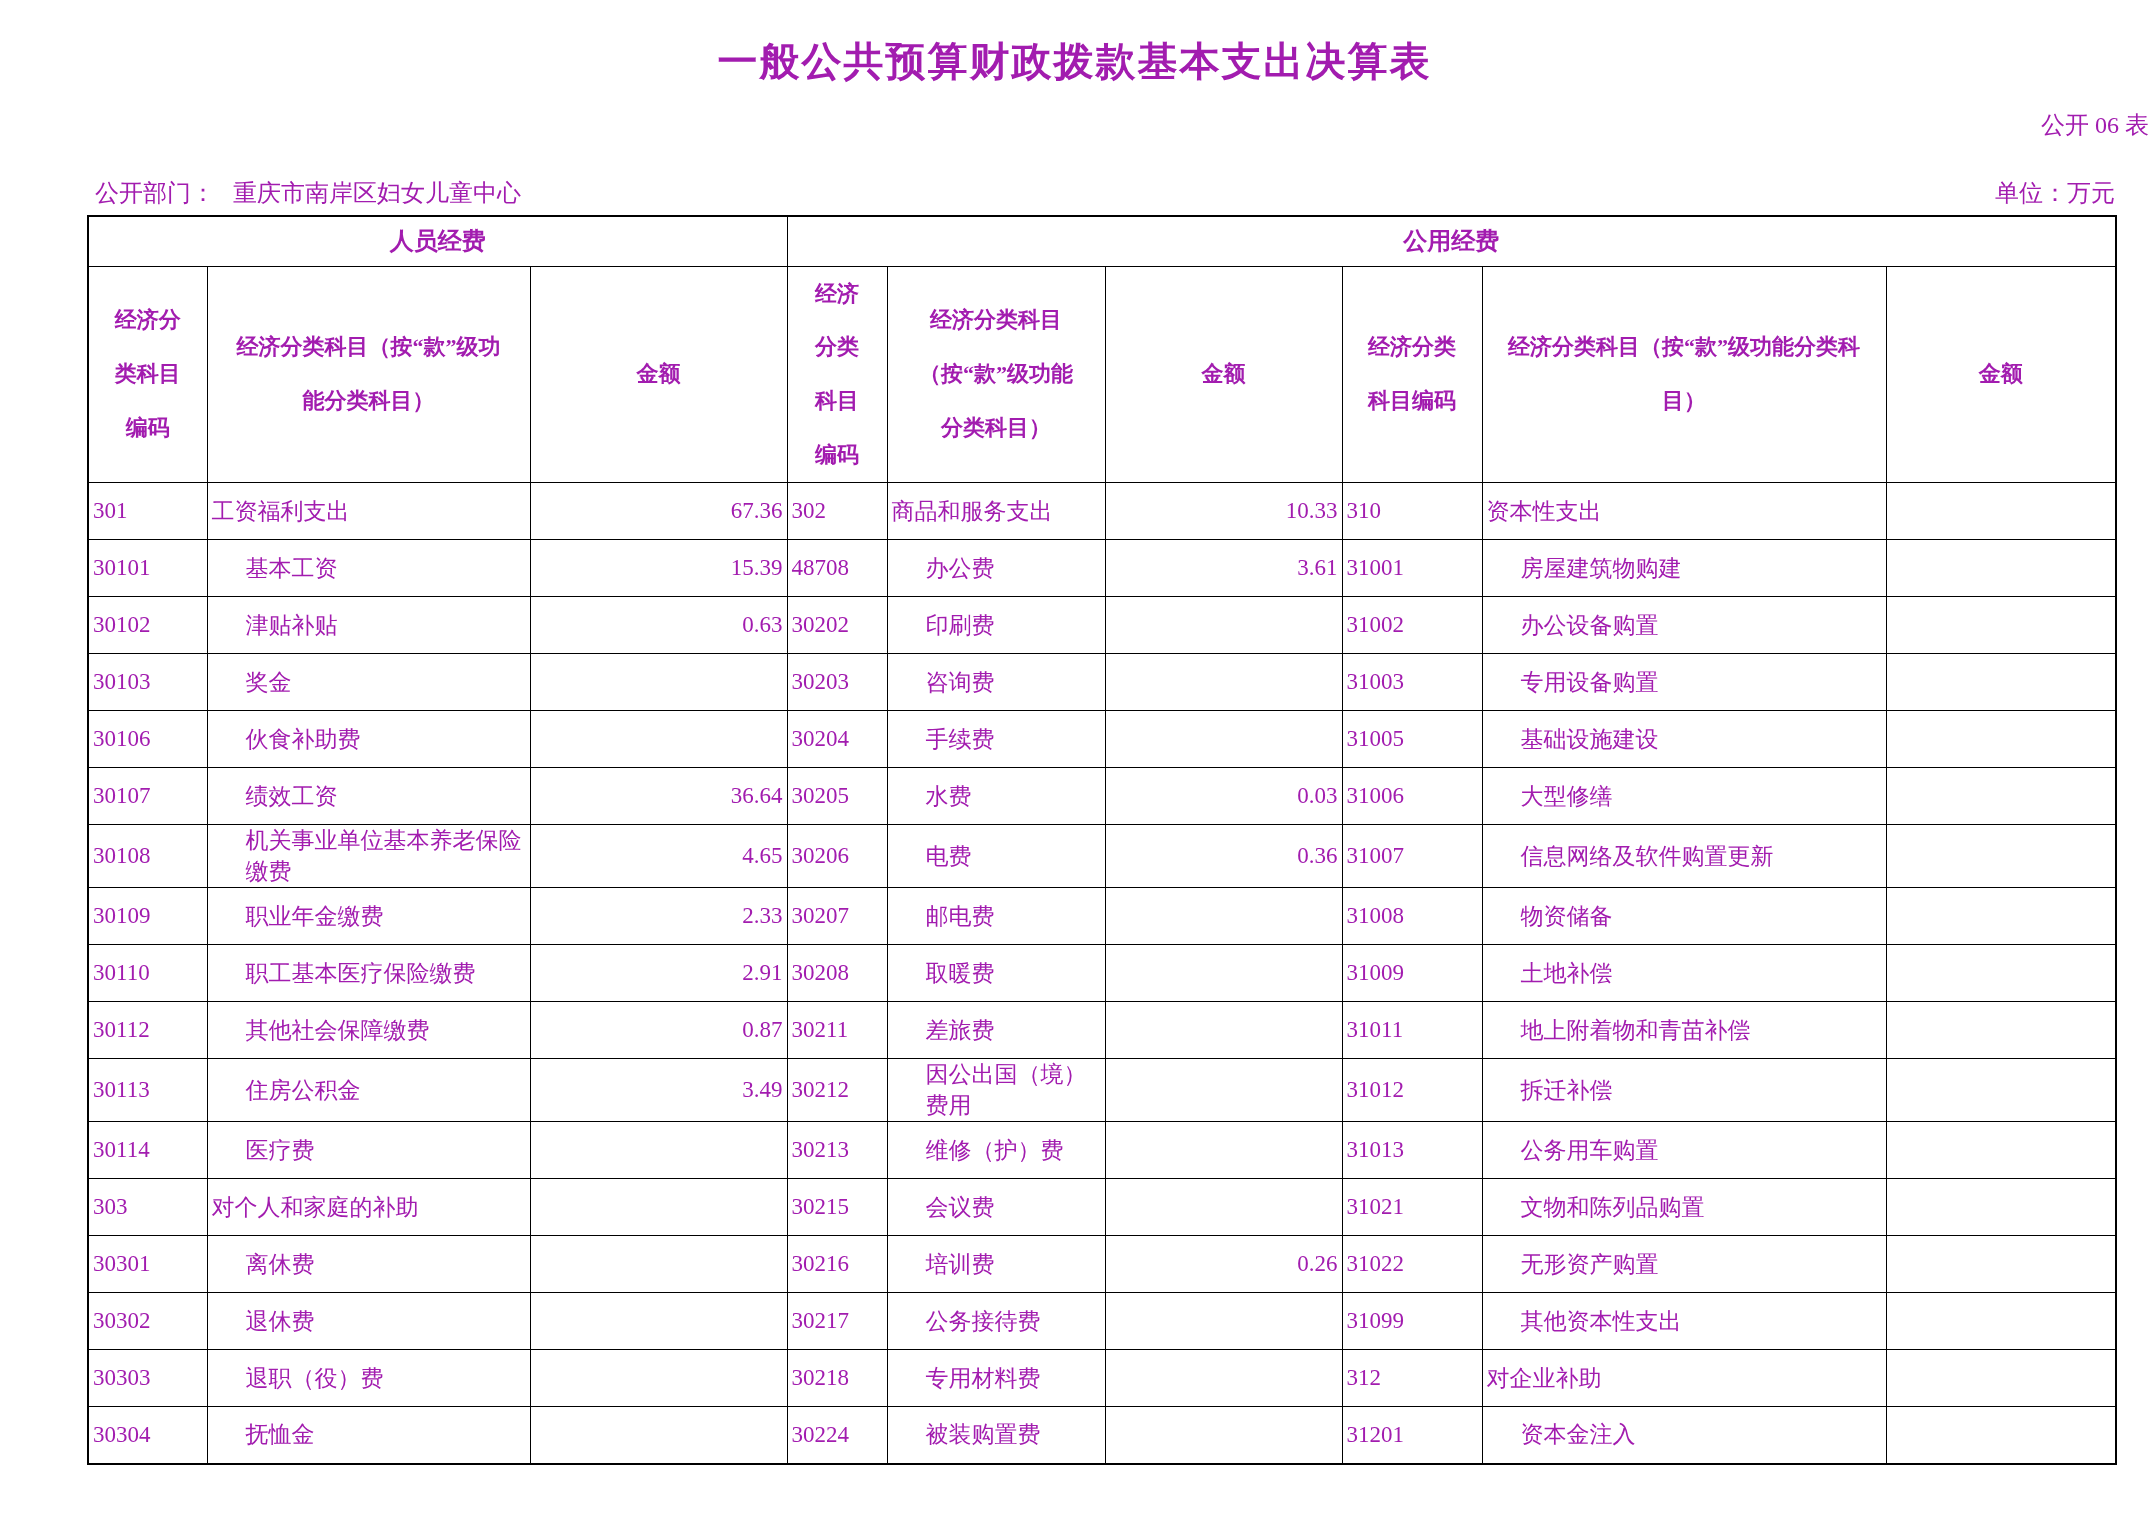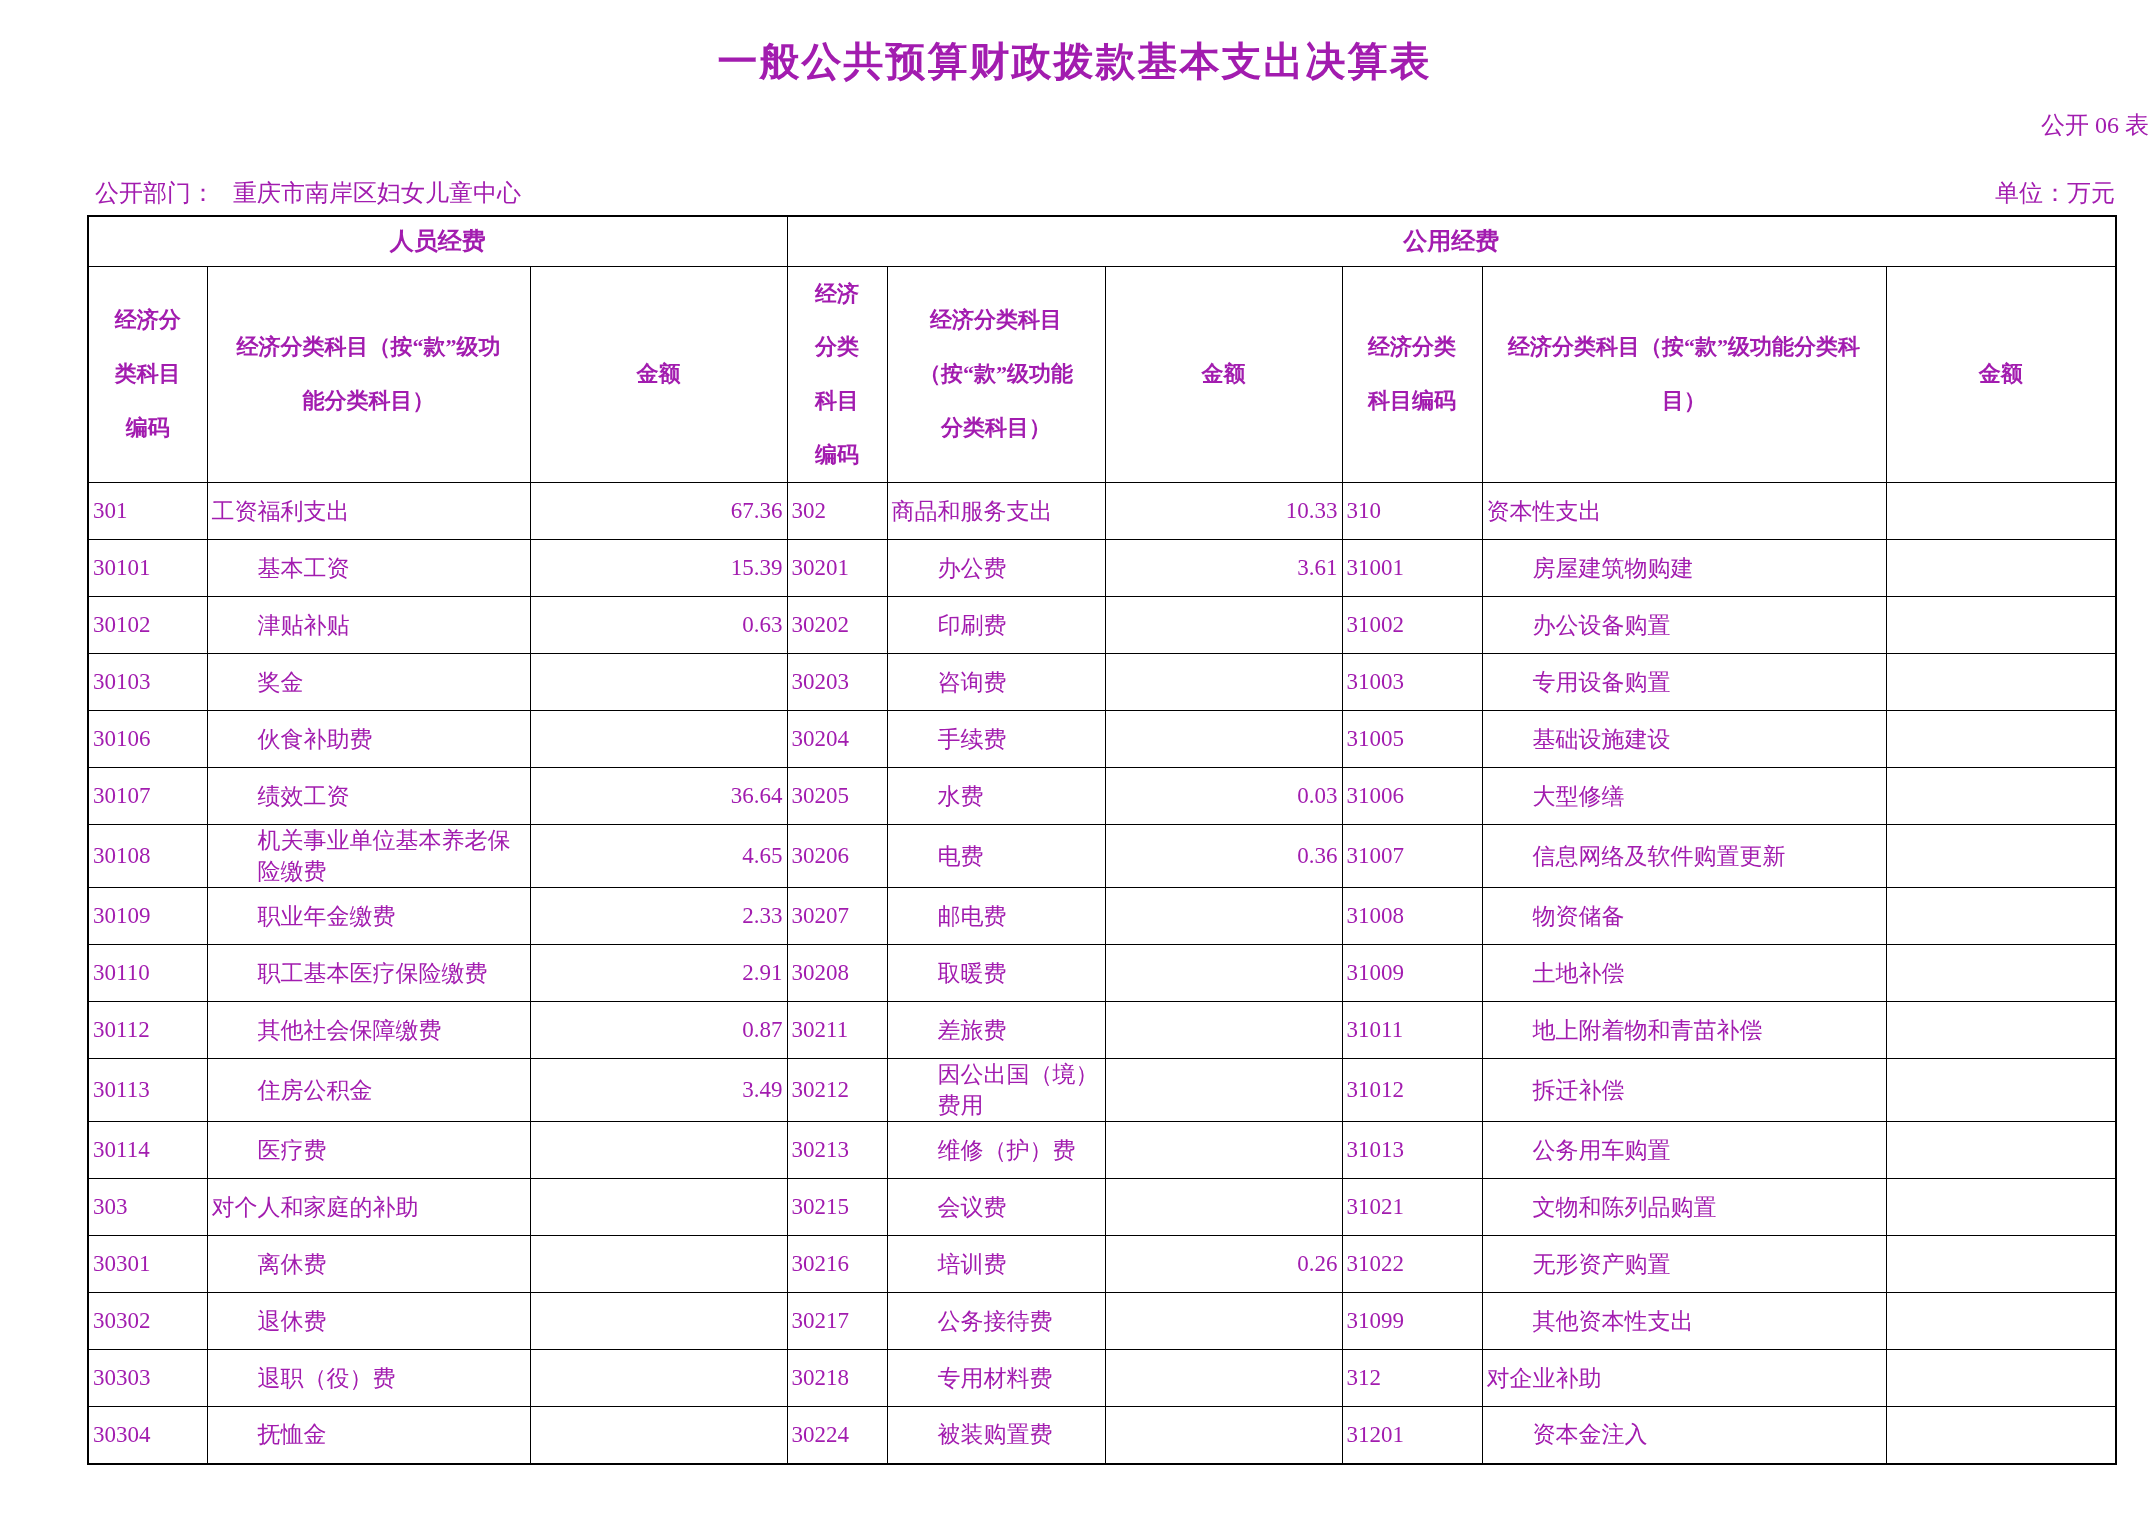--- a/index.html
+++ b/index.html
@@ -57,21 +57,21 @@
     font-size: 22px;
     font-weight: bold;
     text-align: center;
     vertical-align: middle;
     line-height: 2.45;
     padding: 0 22px;
   }
   tbody td { height: 57px; vertical-align: middle; }
   td.code   { text-align: left; padding-left: 5px; }
   td.subject{ text-align: left; padding-left: 4px; }
-  td.subject.indent { padding-left: 50px; }
+  td.subject.indent { padding-left: 38px; }
   td.amount { text-align: right; padding-right: 14px; }
 </style>
 </head>
 <body>
 
 <div class="page">
 
   <h1 class="title">一般公共预算财政拨款基本支出决算表</h1>
 
   <div class="table-label">公开 06 表</div>
@@ -121,21 +121,21 @@
           <td class="subject">商品和服务支出</td>
           <td class="amount">10.33</td>
           <td class="code">310</td>
           <td class="subject">资本性支出</td>
           <td class="amount"></td>
         </tr>
         <tr>
           <td class="code">30101</td>
           <td class="subject indent">基本工资</td>
           <td class="amount">15.39</td>
-          <td class="code">30201</td>
+          <td class="code">48708</td>
           <td class="subject indent">办公费</td>
           <td class="amount">3.61</td>
           <td class="code">31001</td>
           <td class="subject indent">房屋建筑物购建</td>
           <td class="amount"></td>
         </tr>
         <tr>
           <td class="code">30102</td>
           <td class="subject indent">津贴补贴</td>
           <td class="amount">0.63</td>

